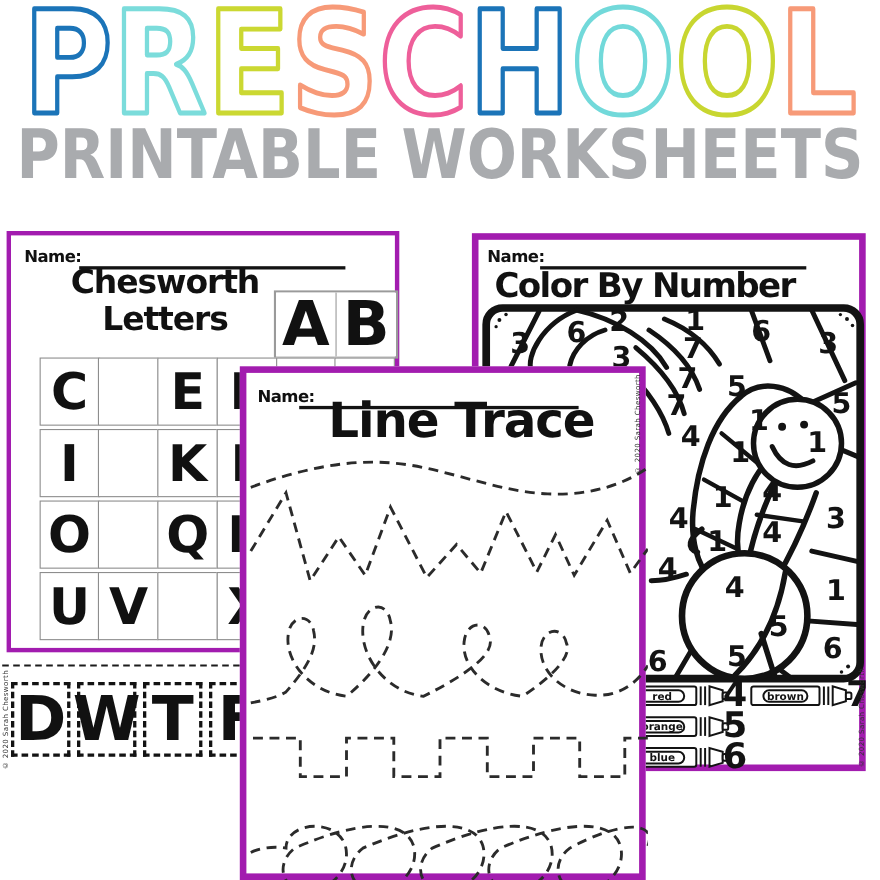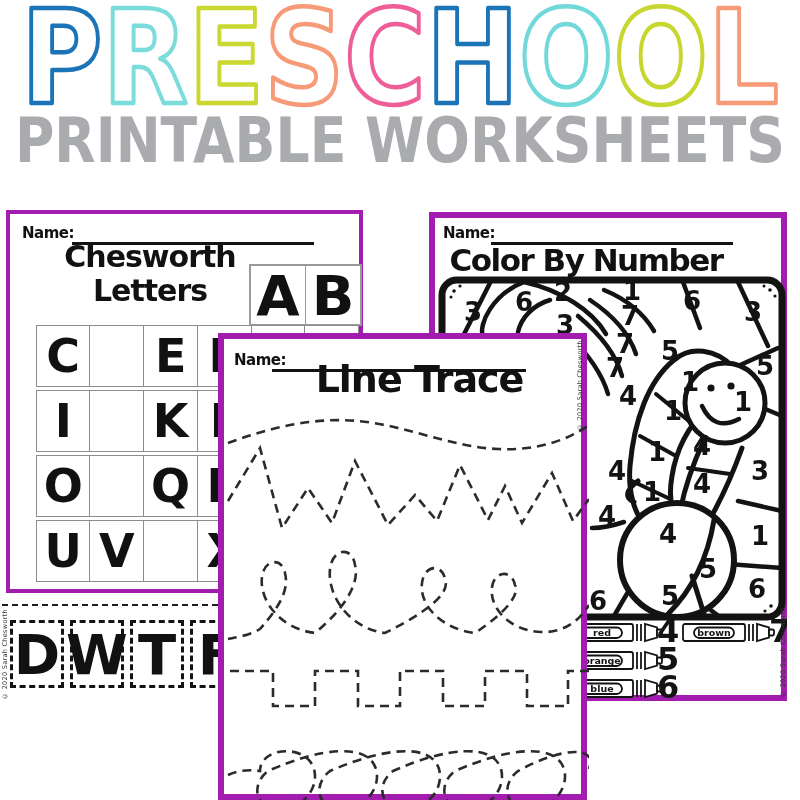--- a/index.html
+++ b/index.html
@@ -9,21 +9,21 @@
   .page{position:absolute;background:#fff;border:6px solid #a21caf;box-sizing:border-box}
   #page-missing{left:6px;top:210px;width:357px;height:383px;border-width:4px;z-index:10}
   #page-colorbynumber{left:429px;top:212px;width:358px;height:489px;z-index:10}
   #page-linetrace{left:218px;top:333px;width:369px;height:467px;z-index:20}
   .name-label{position:absolute;font-weight:bold;font-size:15px;letter-spacing:-0.5px}
   .name-line{position:absolute;height:2.5px;background:#131313}
   .copyright{position:absolute;writing-mode:vertical-rl;transform:rotate(180deg);
              font-size:6.5px;color:#333;letter-spacing:.3px;white-space:nowrap}
   .ws-title{position:absolute;font-weight:bold;text-align:center;letter-spacing:-1px}
   #missing-title{left:0;top:26px;width:280px;font-size:30px;line-height:34px}
-  #lt-title{left:0;top:18px;width:391px;font-size:38px}
+  #lt-title{left:0;top:18px;width:391px;font-size:44px}
   #cbn-title{left:0;top:24px;width:302px;font-size:31px;letter-spacing:-1.5px}
   #ab-box{position:absolute;left:239px;top:50px;display:flex;border:2px solid #9a9a9a}
   .ab-cell{width:54px;height:58px;display:flex;align-items:center;justify-content:center;
            font-size:56px;font-weight:bold;background:#fff}
   .ab-cell + .ab-cell{border-left:1.5px solid #9a9a9a}
   #letter-grid{position:absolute;left:0;top:0;width:100%;height:100%}
   .grid-row{position:absolute;left:27px;display:flex}
   .grid-cell{width:53px;height:60px;margin-left:-1.3px;border:1.3px solid #8d8d8d;
              display:flex;align-items:center;justify-content:center;
              font-size:46px;font-weight:bold;background:#fff;box-sizing:content-box}

